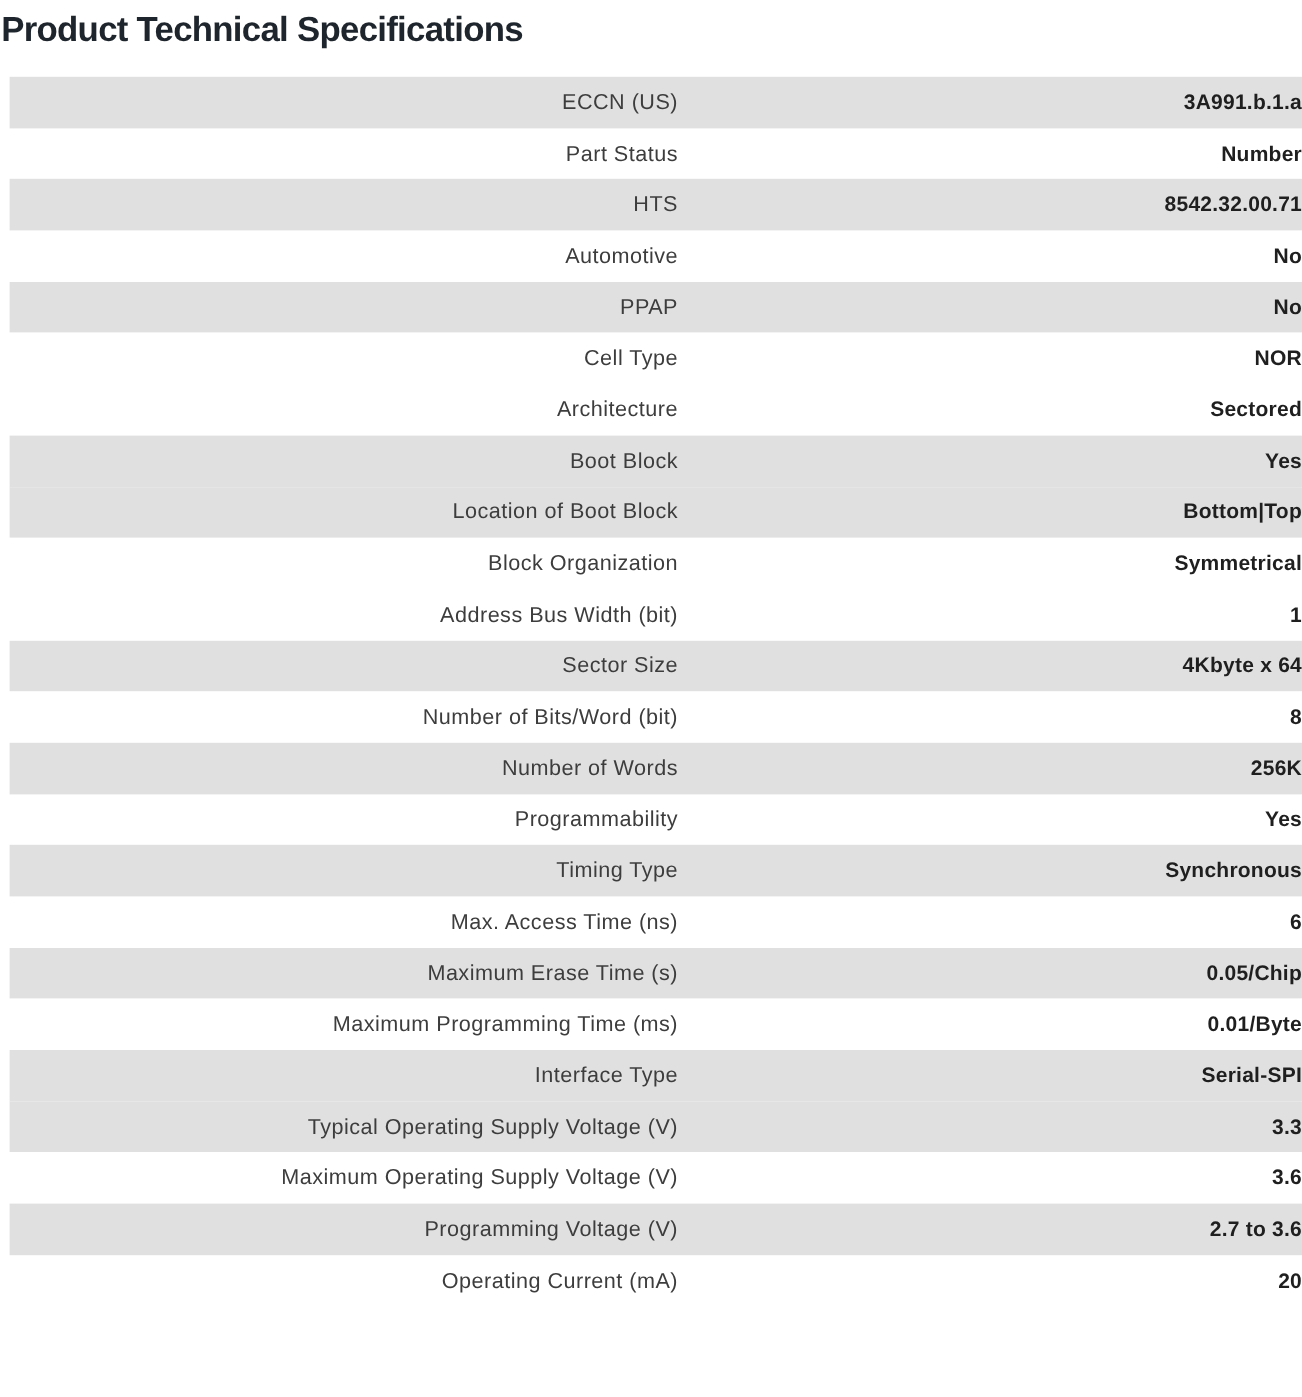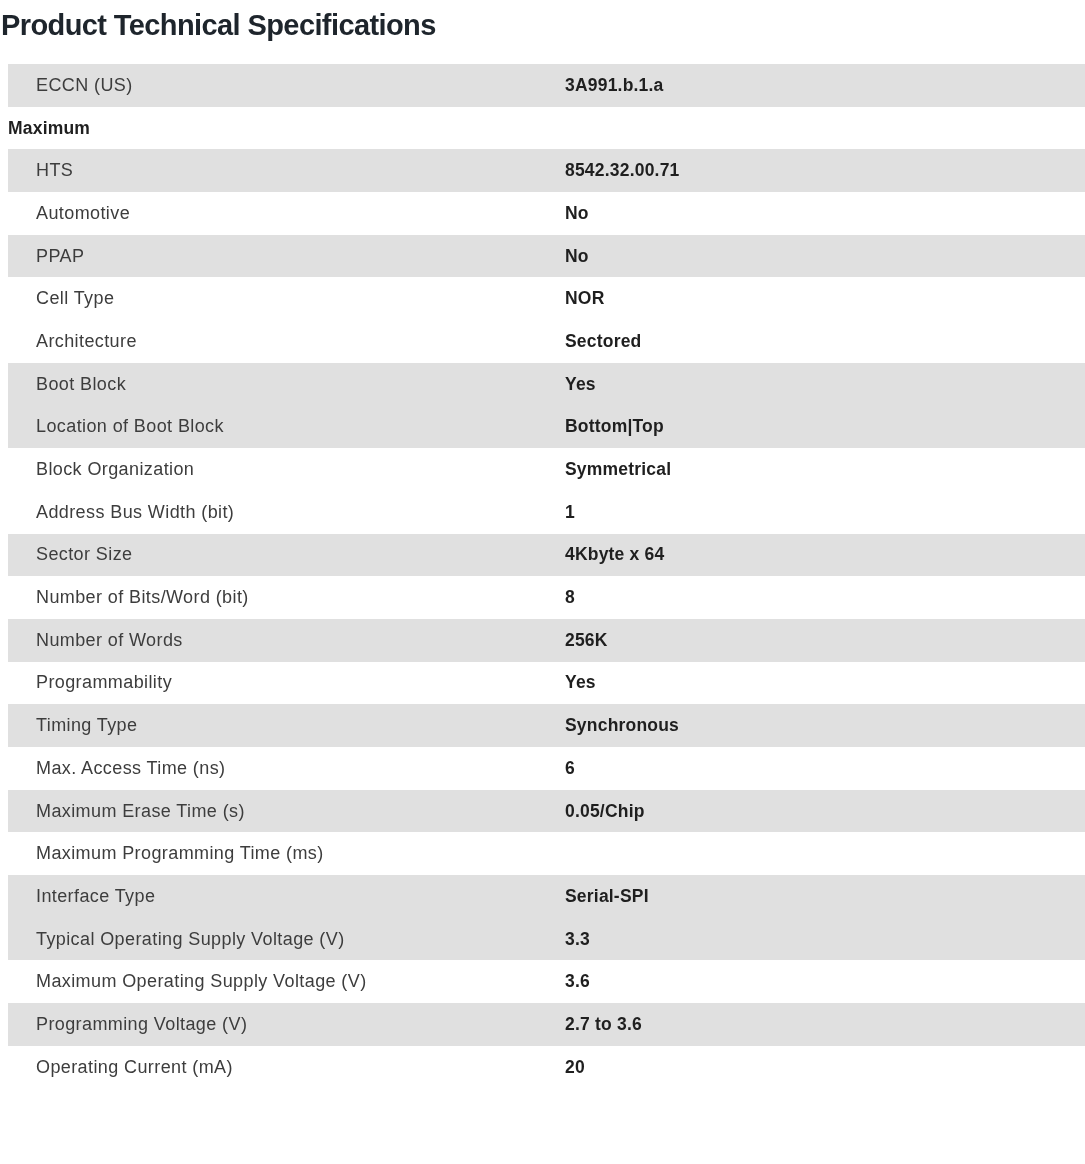--- a/index.html
+++ b/index.html
@@ -33,20 +33,21 @@
     top: 64px;
     left: 0;
     right: 0;
   }
   .spec-row {
     display: flex;
     align-items: center;
     height: 42.7px;
     margin-left: 8px;
     background: transparent;
+    text-align: right;
   }
   .spec-row.alt {
     background: var(--row-alt-bg);
   }
   .spec-label {
     flex: 0 0 557px;
     padding-left: 28px;
     font-size: 18px;
     letter-spacing: 0.4px;
     font-weight: 400;
@@ -68,21 +69,22 @@
 <body>
 
 <h1 class="page-title">Product Technical Specifications</h1>
 
 <div class="spec-table" id="spec-table">
     <div class="spec-row alt">
       <div class="spec-label">ECCN (US)</div>
       <div class="spec-value">3A991.b.1.a</div>
     </div>
     <div class="spec-row">
-      <div class="spec-value">Maximum</div>
+      <div class="spec-label">Part Status</div>
+      <div class="spec-value">Number</div>
     </div>
     <div class="spec-row alt">
       <div class="spec-label">HTS</div>
       <div class="spec-value">8542.32.00.71</div>
     </div>
     <div class="spec-row">
       <div class="spec-label">Automotive</div>
       <div class="spec-value">No</div>
     </div>
     <div class="spec-row alt">
@@ -136,20 +138,21 @@
     <div class="spec-row">
       <div class="spec-label">Max. Access Time (ns)</div>
       <div class="spec-value">6</div>
     </div>
     <div class="spec-row alt">
       <div class="spec-label">Maximum Erase Time (s)</div>
       <div class="spec-value">0.05/Chip</div>
     </div>
     <div class="spec-row">
       <div class="spec-label">Maximum Programming Time (ms)</div>
+      <div class="spec-value">0.01/Byte</div>
     </div>
     <div class="spec-row alt">
       <div class="spec-label">Interface Type</div>
       <div class="spec-value">Serial-SPI</div>
     </div>
     <div class="spec-row alt">
       <div class="spec-label">Typical Operating Supply Voltage (V)</div>
       <div class="spec-value">3.3</div>
     </div>
     <div class="spec-row">

